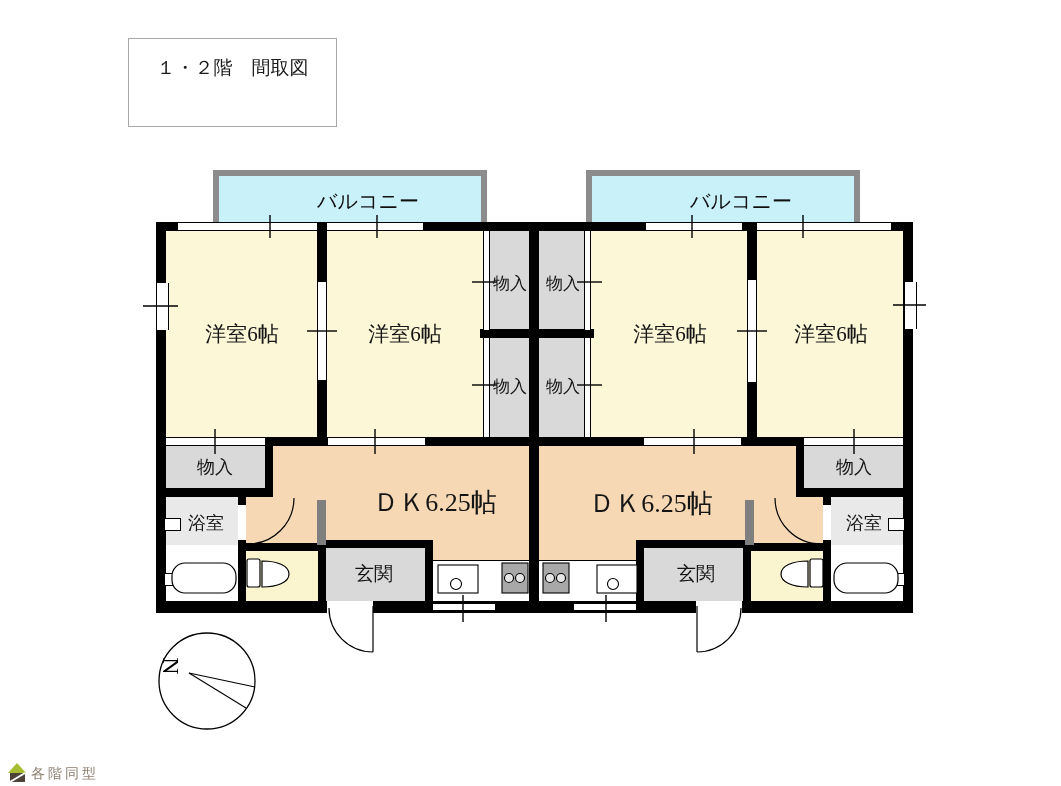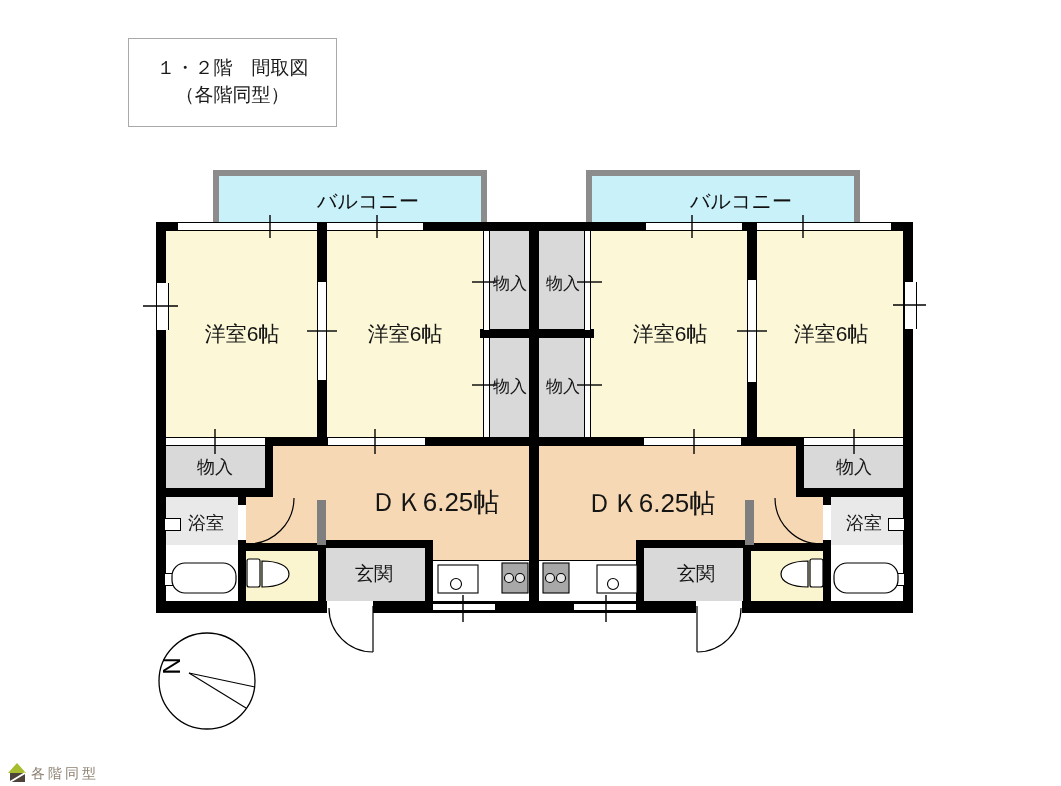--- a/index.html
+++ b/index.html
@@ -1,17 +1,17 @@
 <!DOCTYPE html>
 <html><head>
 <meta charset="utf-8">
 <style>
   html,body{margin:0;padding:0;background:#ffffff;}
   .canvas{position:relative;width:1056px;height:786px;background:#fff;overflow:hidden;
-          font-family:Liberation Sans, sans-serif;}
+          font-family:Liberation Serif, serif;}
   .wall{position:absolute;background:#000;}
   .region{position:absolute;}
   .win-h{position:absolute;background:#fff;border-top:1px solid #000;border-bottom:1px solid #000;box-sizing:border-box;}
   .win-v{position:absolute;background:#fff;border-left:1px solid #000;border-right:1px solid #000;box-sizing:border-box;}
   .gap{position:absolute;background:#fff;}
   .small-win{position:absolute;background:#fff;border:1px solid #000;box-sizing:border-box;}
   .lbl{position:absolute;transform:translate(-50%,-50%);white-space:nowrap;color:#151515;}
   .title-box{position:absolute;left:128px;top:38px;width:209px;height:89px;border:1px solid #a9a9a9;
              background:#fff;text-align:center;padding-top:15px;box-sizing:border-box;
              font-size:19px;line-height:27px;color:#1a1a1a;}
@@ -21,21 +21,20 @@
   .overlay{position:absolute;left:0;top:0;pointer-events:none;}
   .logo-text{position:absolute;left:31px;top:765px;font-size:14px;letter-spacing:3px;color:#8d8173;}
 </style>
 </head>
 <body>
 
 <div class="canvas">
 
   <div class="title-box">
     <div>１・２階　間取図</div>
-    <div>（各階同型）</div>
   </div>
 
   <div class="balcony" style="left:213px;width:274px;">
     <span class="lbl-b">バルコニー</span>
   </div>
   <div class="balcony" style="left:586px;width:274px;">
     <span class="lbl-b">バルコニー</span>
   </div>
 
   <div class="region" style="left:166px;top:231px;width:737px;height:370px;background:#FBF7D7;"></div>

